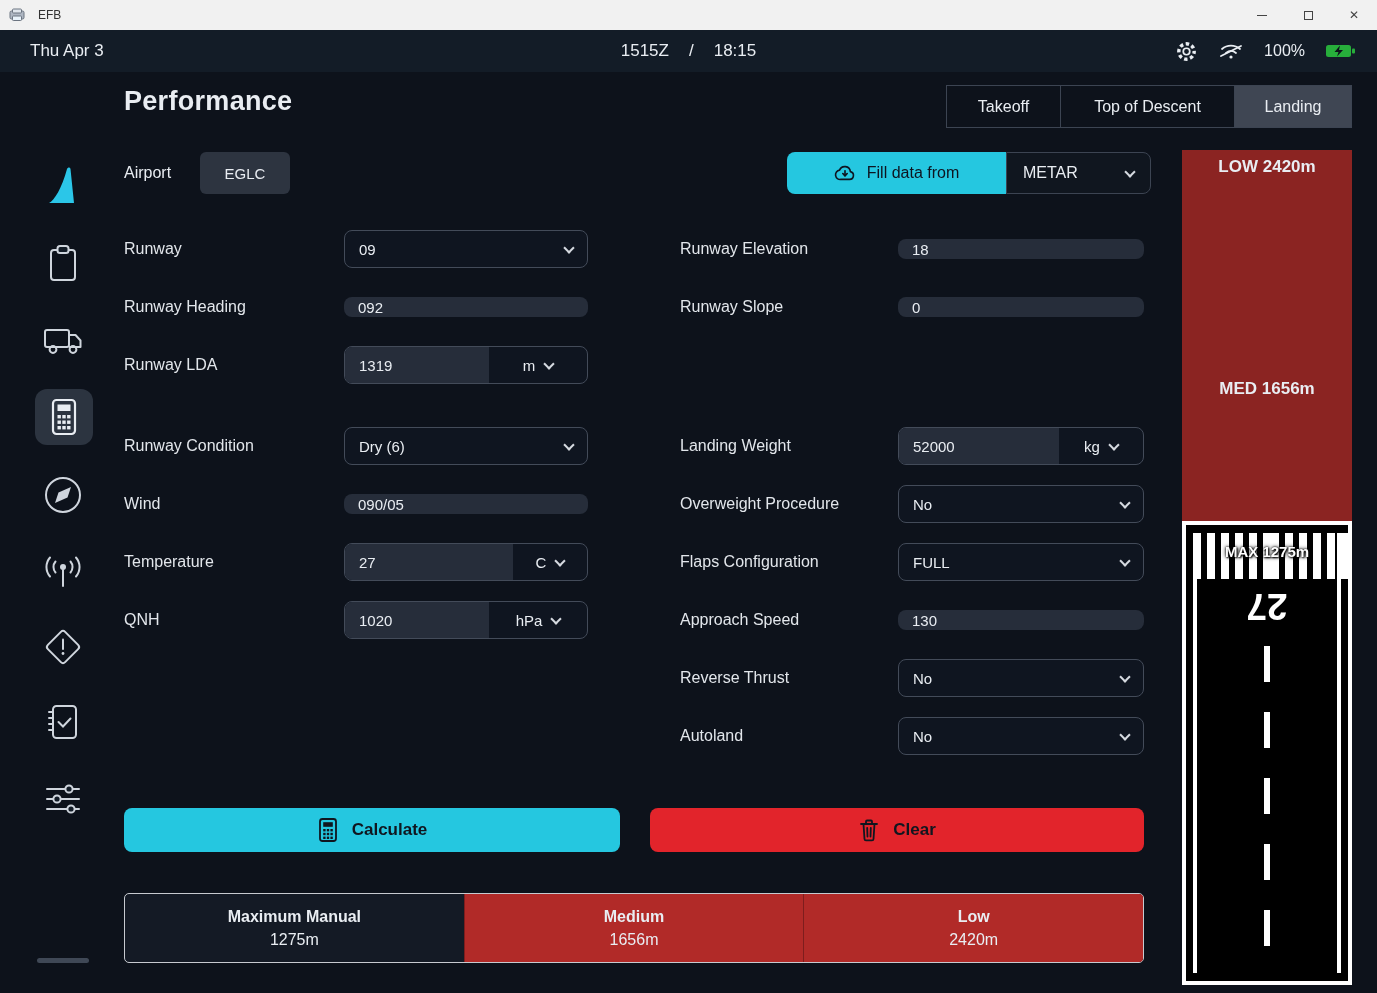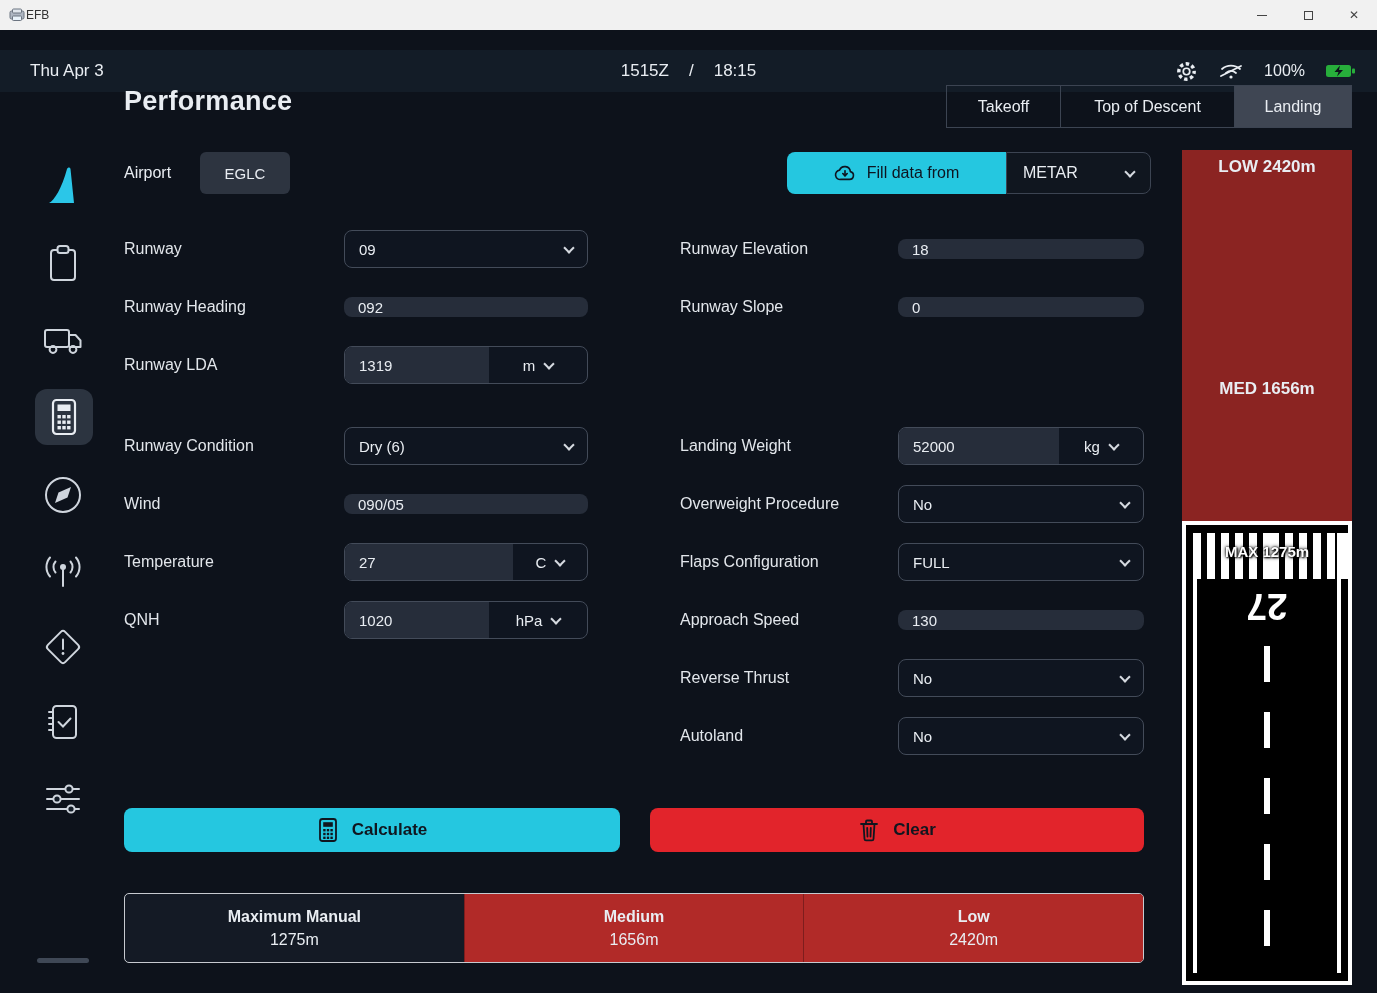--- a/index.html
+++ b/index.html
@@ -9,30 +9,30 @@
     font-family:"Liberation Sans", "DejaVu Sans", sans-serif;
     color:#e9edf2;
     position:relative;
     overflow:hidden;
   }
   
   .titlebar {
     position:absolute; top:0; left:0; width:1377px; height:30px;
     background:#f1f1f1; display:flex; align-items:center; justify-content:space-between;
   }
-  .titlebar-left { display:flex; align-items:center; gap:1px; padding-left:9px; }
+  .titlebar-left { display:flex; align-items:center; gap:13px; padding-left:9px; }
   .titlebar-title { font-size:12px; color:#333; }
   .titlebar-controls { display:flex; height:30px; }
   .wc { width:46px; height:30px; display:flex; align-items:center; justify-content:center; color:#444; font-size:12px; }
   .wc-min-glyph { display:block; width:10px; border-top:1px solid #444; }
   .wc-max-glyph { display:block; width:9px; height:9px; border:1px solid #444; }
   
   .statusbar {
     position:absolute; top:30px; left:0; width:1377px; height:42px;
-    background:#131c27; display:flex; align-items:center;margin-top:20px;
+    background:#131c27; display:flex; align-items:center;
   }
   .sb-date { position:absolute; left:30px; font-size:17px; }
   .sb-time { position:absolute; left:0; right:0; display:flex; justify-content:center; gap:20px; font-size:17px; }
   .sb-right { position:absolute; right:22px; display:flex; align-items:center; gap:20px; }
   .sb-pct { font-size:16px; }
   
   .sidebar { position:absolute; left:0; top:72px; width:110px; height:921px; }
   .side-item { position:absolute; left:39px; width:48px; height:44px; display:flex; align-items:center; justify-content:center; }
   .side-active-box {
     position:absolute; left:35px; top:317px; width:58px; height:56px;

